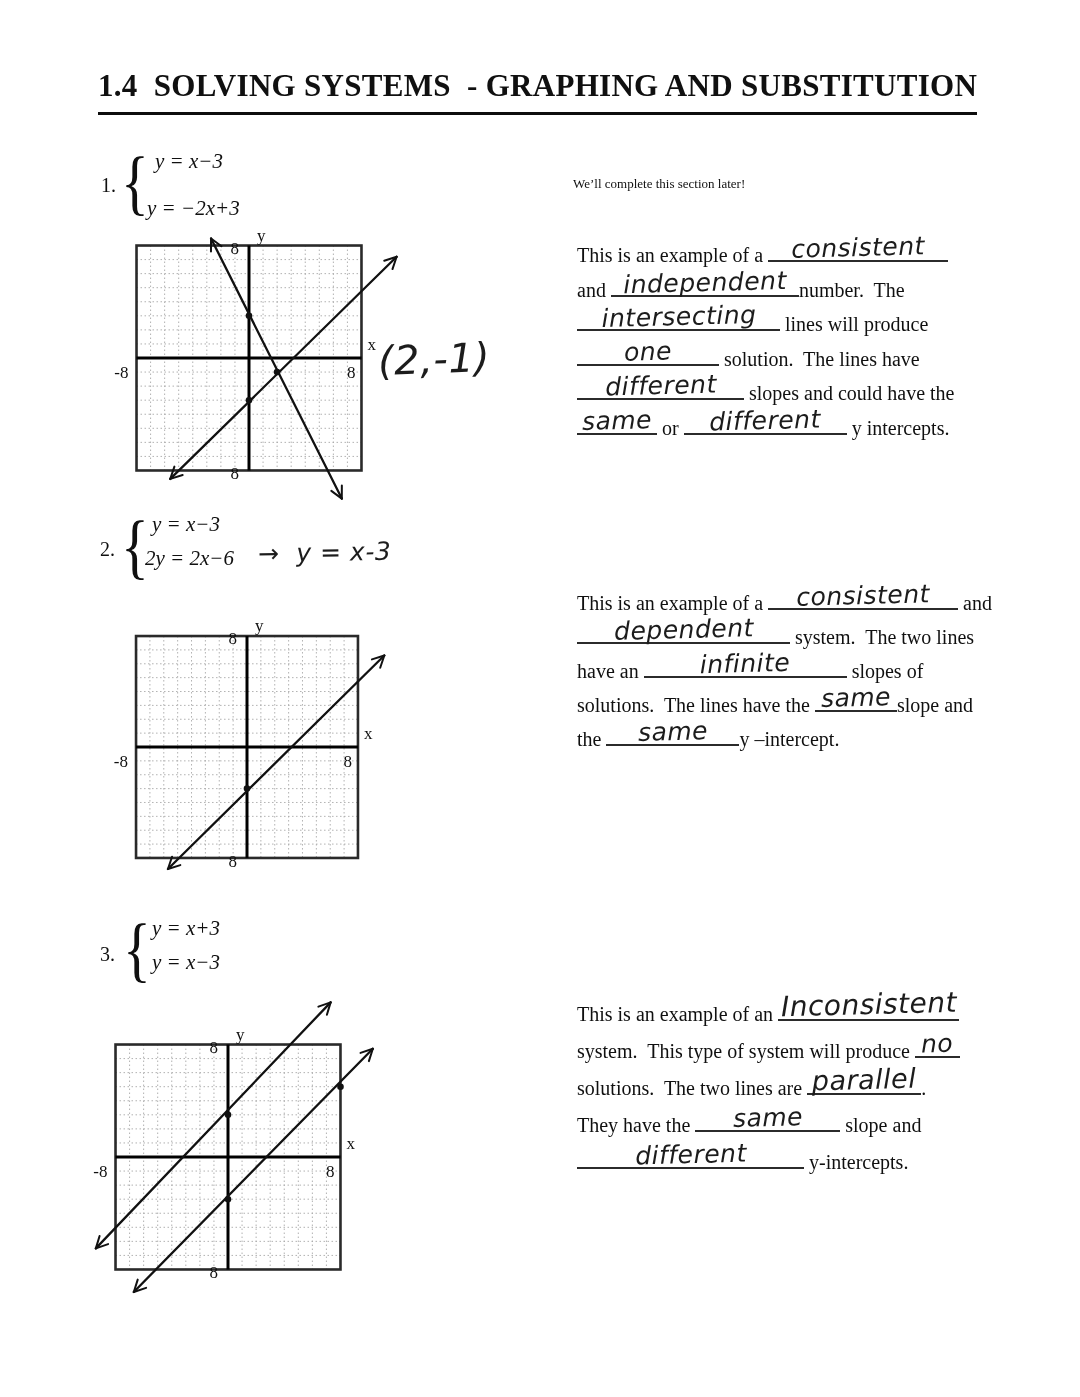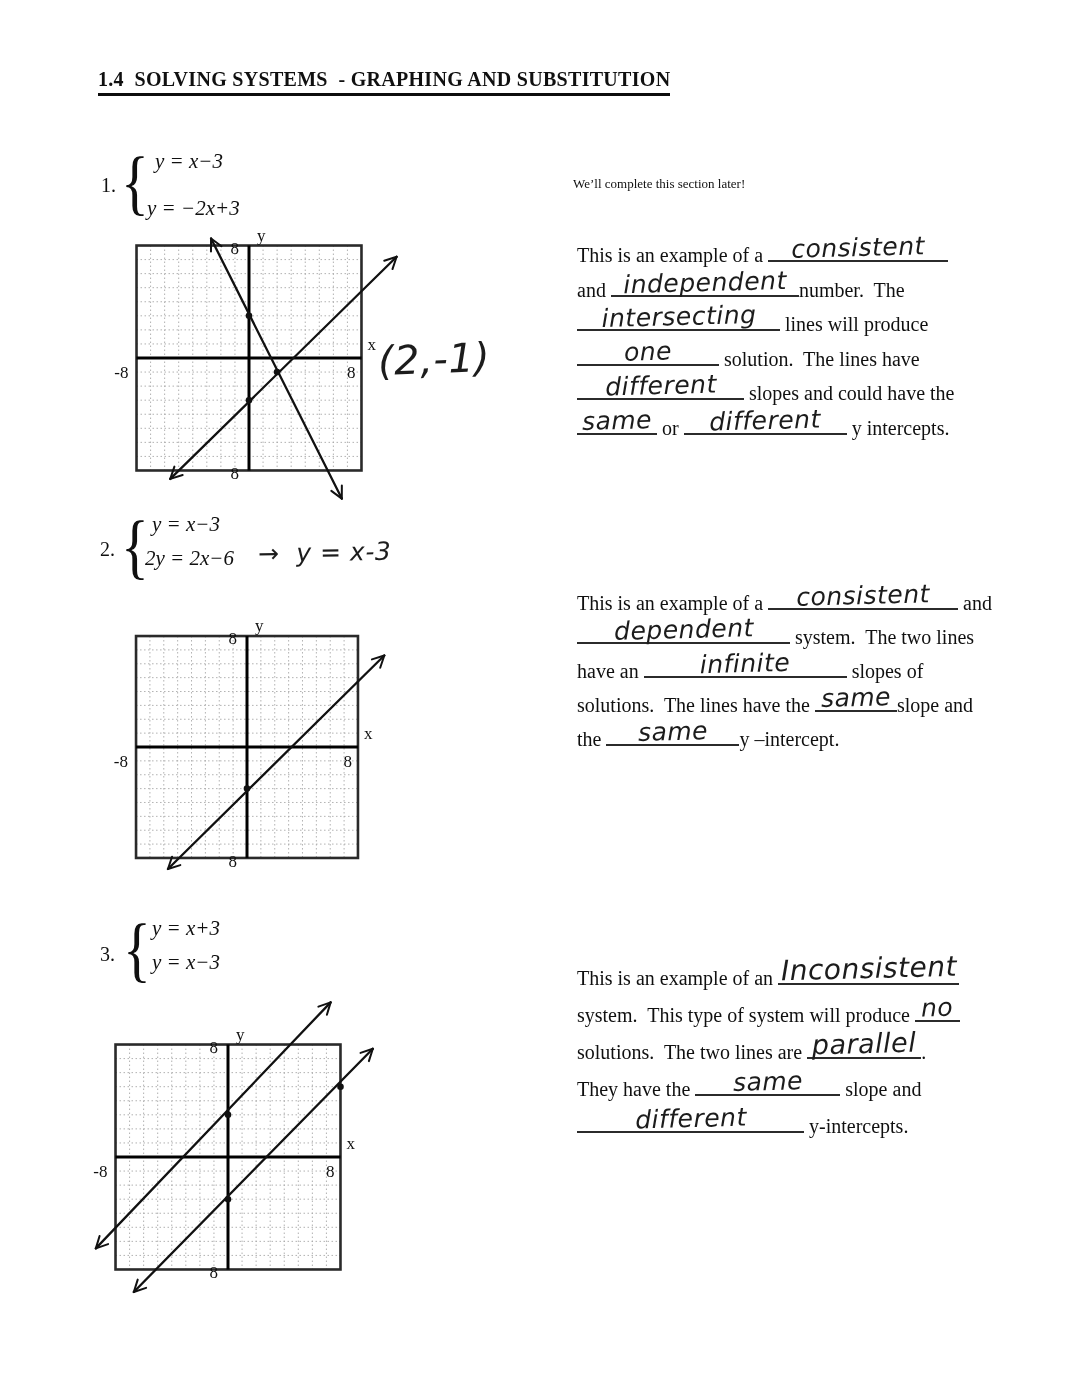--- a/index.html
+++ b/index.html
@@ -1,19 +1,19 @@
 <!DOCTYPE html>
 <html><head>
 <meta charset="utf-8">
 <style>
   html,body{margin:0;padding:0;background:#ffffff;}
   .page{position:relative;width:1080px;height:1397px;background:#fff;overflow:hidden;
         font-family:"Liberation Serif",serif;color:#101010;}
-  .title{position:absolute;left:98px;top:68px;margin:0;font-size:20px;font-weight:bold;
-         white-space:pre;border-bottom:3px solid #0d0d0d;padding-bottom:2px;letter-spacing:.3px;}
+  .title{position:absolute;left:98px;top:68px;margin:0;font-size:31px;font-weight:bold;
+         white-space:pre;border-bottom:3px solid #0d0d0d;padding-bottom:8px;letter-spacing:.3px;}
   .warmup{position:absolute;left:100px;top:122px;font-size:21px;white-space:pre;}
   .note{position:absolute;left:573px;top:176px;font-size:13px;white-space:pre;}
   .pnum{position:absolute;font-size:20px;}
   .brace{position:absolute;font-size:58px;font-family:"Liberation Serif",serif;line-height:1;
          transform:scaleY(1.25);transform-origin:top left;font-weight:400;}
   .eq{position:absolute;font-size:21px;font-style:italic;white-space:pre;}
   .graph{position:absolute;overflow:visible;}
   .hw{font-family:"DejaVu Sans",sans-serif;font-style:italic;color:#1c1c1c;letter-spacing:.5px;}
   .solpt{position:absolute;left:378px;top:336px;font-size:40px;transform:rotate(-2deg);white-space:pre;}
   .annot{position:absolute;font-size:25px;white-space:pre;transform:rotate(-1deg);}
@@ -218,21 +218,21 @@
       <div class="fline"><span class="blank" style="width: 167px;"><span class="hw">different</span></span><span> slopes and could have the</span></div>
       <div class="fline"><span class="blank" style="width: 80px;"><span class="hw">same</span></span><span> or </span><span class="blank" style="width: 163px;"><span class="hw">different</span></span><span> y intercepts.</span></div>
     </div>
   <div class="para" id="para1" style="left:577px;top:586px;line-height:34px;width:490px">
       <div class="fline"><span>This is an example of a </span><span class="blank" style="width: 190px;"><span class="hw">consistent</span></span><span> and</span></div>
       <div class="fline"><span class="blank" style="width: 213px;"><span class="hw">dependent</span></span><span> system.  The two lines</span></div>
       <div class="fline"><span>have an </span><span class="blank" style="width: 203px;"><span class="hw">infinite</span></span><span> slopes of</span></div>
       <div class="fline"><span>solutions.  The lines have the </span><span class="blank" style="width: 82px;"><span class="hw">same</span></span><span>slope and</span></div>
       <div class="fline"><span>the </span><span class="blank" style="width: 133px;"><span class="hw">same</span></span><span>y –intercept.</span></div>
     </div>
-  <div class="para" id="para2" style="left:577px;top:960px;line-height:37px;width:495px">
+  <div class="para" id="para2" style="left:577px;top:996px;line-height:37px;width:495px">
       <div class="fline"><span>This is an example of an </span><span class="blank" style="width: 181px;"><span class="hw" style="font-size: 28px;">Inconsistent</span></span></div>
       <div class="fline"><span>system.  This type of system will produce </span><span class="blank" style="width: 45px;"><span class="hw">no</span></span></div>
       <div class="fline"><span>solutions.  The two lines are </span><span class="blank" style="width: 114px;"><span class="hw" style="font-size: 27px;">parallel</span></span><span>.</span></div>
       <div class="fline"><span>They have the </span><span class="blank" style="width: 145px;"><span class="hw">same</span></span><span> slope and</span></div>
       <div class="fline"><span class="blank" style="width: 227px;"><span class="hw">different</span></span><span> y-intercepts.</span></div>
     </div>
 
 </div>
 
 </body></html>

